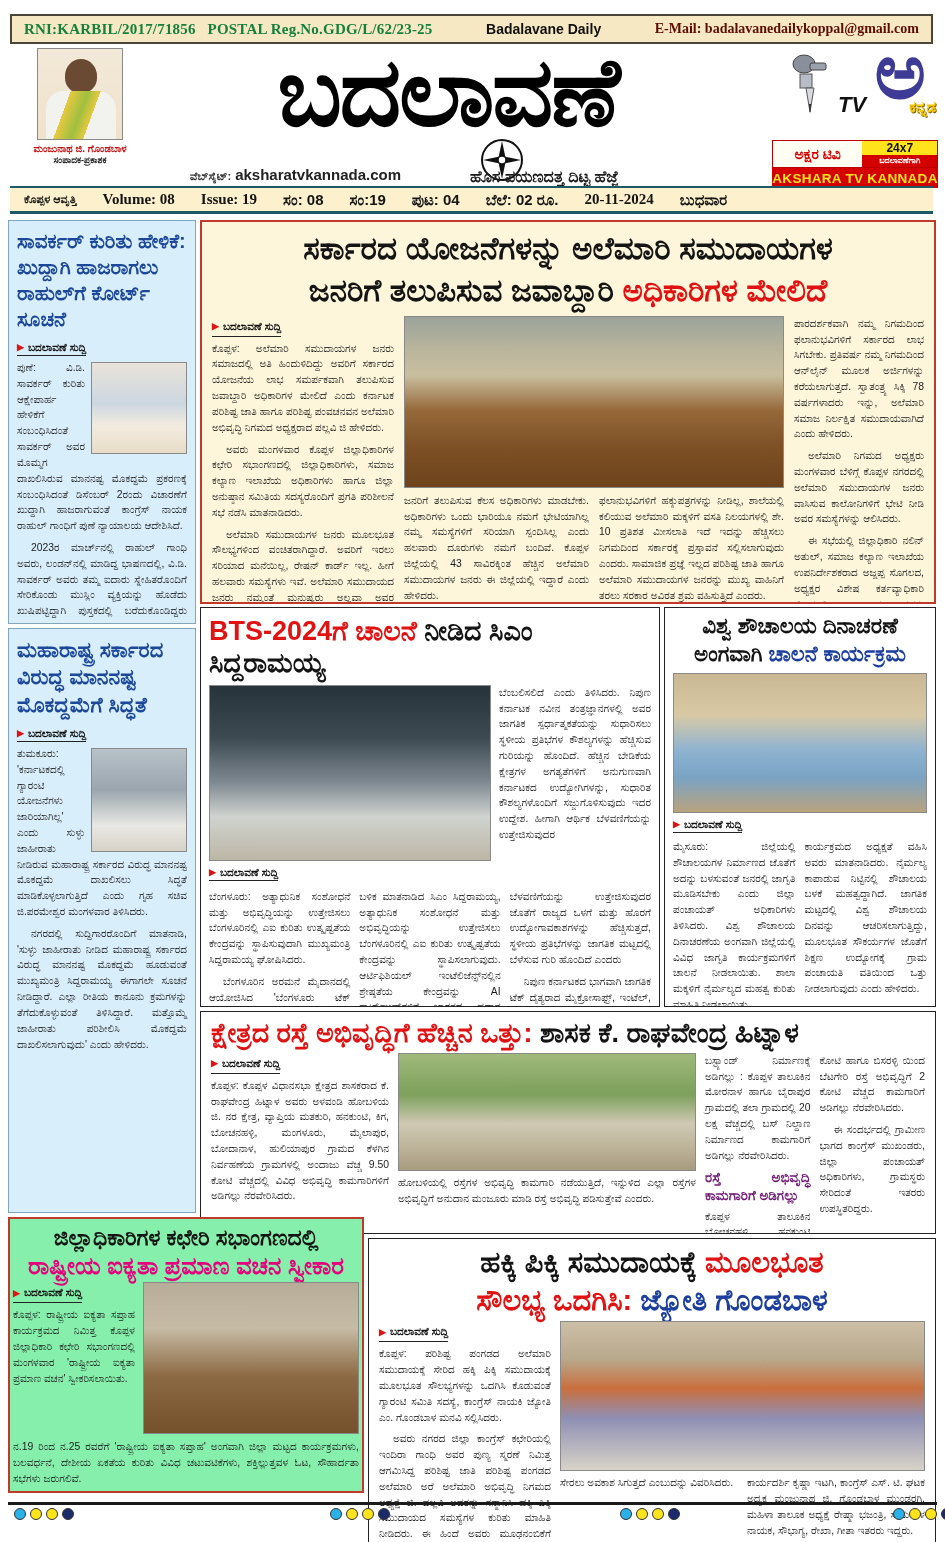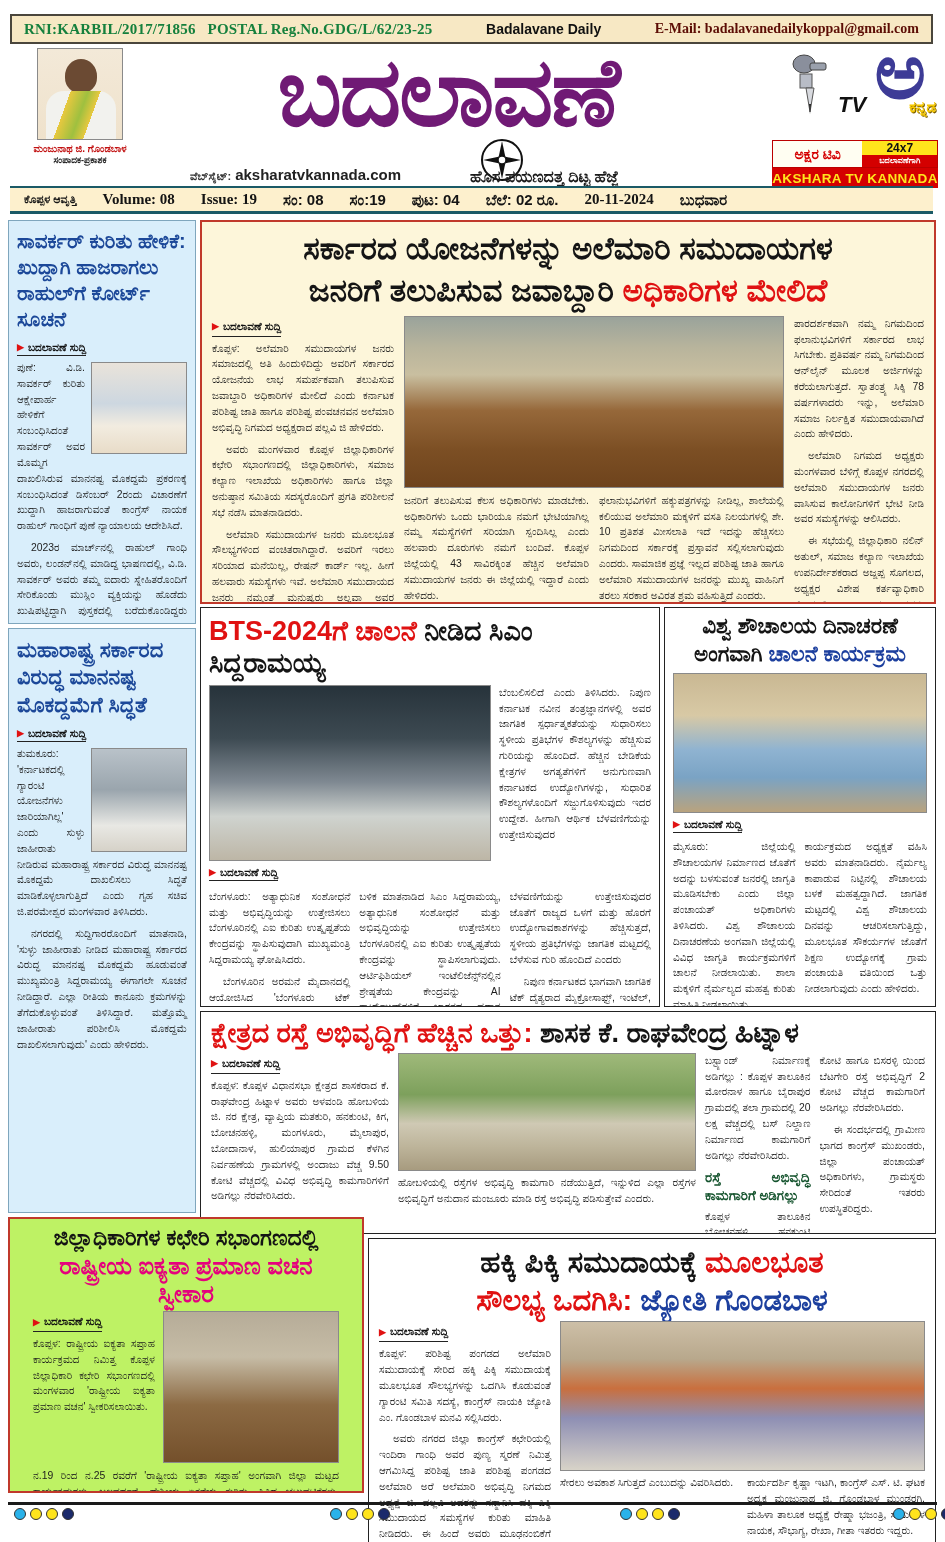--- a/index.html
+++ b/index.html
@@ -11,21 +11,21 @@
   .topbar .email{font-family:"Liberation Serif",serif;font-weight:bold;font-size:14px;color:#5c0d05;}
   
   .masthead{position:absolute;left:0;top:46px;width:945px;height:138px;}
   .editor{position:absolute;left:20px;top:2px;width:120px;text-align:center;}
   .editor-photo{width:86px;height:92px;margin:0 auto;background:linear-gradient(180deg,#f3e9d8 0%,#efe2cc 100%);border:1px solid #c9b89a;position:relative;overflow:hidden;}
   .editor-photo .head{position:absolute;left:27px;top:10px;width:32px;height:34px;background:#6b4a33;border-radius:50% 50% 45% 45%;}
   .editor-photo .shirt{position:absolute;left:8px;top:42px;width:70px;height:50px;background:#f2f2ee;border-radius:18px 18px 0 0;}
   .editor-photo .sash{position:absolute;left:8px;top:42px;width:70px;height:50px;background:linear-gradient(110deg,transparent 28%,#e8c83f 28%,#9fc03f 48%,#e8c83f 62%,transparent 62%);}
   .editor-name{margin-top:3px;font-size:10px;font-weight:bold;color:#c21313;}
   .editor-role{font-size:9px;font-weight:bold;color:#222;}
-  .mast-title{position:absolute;left:148px;top:-6px;width:600px;text-align:center;font-size:95px;line-height:1.1;font-weight:bold;color:#701a75;letter-spacing:-2px;}
+  .mast-title{position:absolute;left:148px;top:-6px;width:600px;text-align:center;font-size:95px;line-height:1.1;font-weight:bold;color:#000000;letter-spacing:-2px;}
   .compass{position:absolute;left:480px;top:92px;width:44px;height:44px;}
   .mast-web{position:absolute;left:190px;top:120px;font-size:15px;font-weight:bold;color:#222;}
   .mast-web .wlabel{font-size:11px;font-weight:bold;color:#333;margin-right:4px;}
   .mast-tagline{position:absolute;left:470px;top:122px;font-size:16px;font-weight:bold;color:#1c1c1c;}
   
   .aklogo{position:absolute;left:772px;top:0px;width:166px;height:136px;text-align:center;}
   .aklogo .top{position:relative;height:74px;}
   .aklogo .letter{position:absolute;right:12px;top:-14px;font-size:78px;font-weight:bold;color:#3d3b96;line-height:1;}
   .aklogo .mic{position:absolute;left:18px;top:8px;}
   .aklogo .tv{position:absolute;left:66px;top:46px;font-size:22px;font-style:italic;font-weight:bold;color:#111;}
@@ -79,23 +79,23 @@
   .toi-cols{display:flex;gap:9px;margin-top:2px;}
   .toi-cols .c{flex:1;}
   
   .roadbox{left:200px;top:1011px;width:736px;height:223px;background:#fff;border:1.5px solid #222;padding:5px 10px;}
   .road-hl{font-size:27px;font-weight:bold;line-height:1.25;margin-bottom:2px;}
   .road-cols{display:flex;gap:9px;}
   .road-c1{width:178px;flex:none;}
   .road-mid{width:298px;flex:none;}
   .ph-road{width:100%;height:118px;background:linear-gradient(180deg,#9fb97a 0%,#7da05c 35%,#cfc9b4 60%,#bdb49a 80%,#a79b7f 100%);}
   .road-c3,.road-c4{flex:1;}
-  .road-sub{font-weight:bold;font-size:13.5px;color:#14532d;margin:4px 0;line-height:1.3;}
-  
-  .oathbox{left:8px;top:1217px;width:356px;height:276px;background:#bef264;border:2.5px solid #c0392b;padding:5px 23px;}
+  .road-sub{font-weight:bold;font-size:13.5px;color:#701a75;margin:4px 0;line-height:1.3;}
+  
+  .oathbox{left:8px;top:1217px;width:356px;height:276px;background:#86efac;border:2.5px solid #c0392b;padding:5px 3px;}
   .oath-h1{font-size:22px;font-weight:bold;color:#141414;text-align:center;line-height:1.25;}
   .oath-h2{font-size:24px;font-weight:bold;color:#e5027d;text-align:center;line-height:1.2;margin-bottom:2px;}
   .oath-body{display:flex;gap:8px;}
   .oath-left{width:122px;flex:none;}
   .ph-oath{flex:1;height:152px;background:linear-gradient(180deg,#b6ac98 0%,#c6bca6 30%,#8c6a43 62%,#74502b 100%);}
   
   .hakbox{left:368px;top:1238px;width:568px;height:322px;background:#fff;border:1.5px solid #222;padding:5px 10px;}
   .hak-h1{font-size:29px;font-weight:bold;line-height:1.3;text-align:center;}
   .hak-body{display:flex;gap:9px;margin-top:2px;}
   .hak-c1{width:172px;flex:none;}

